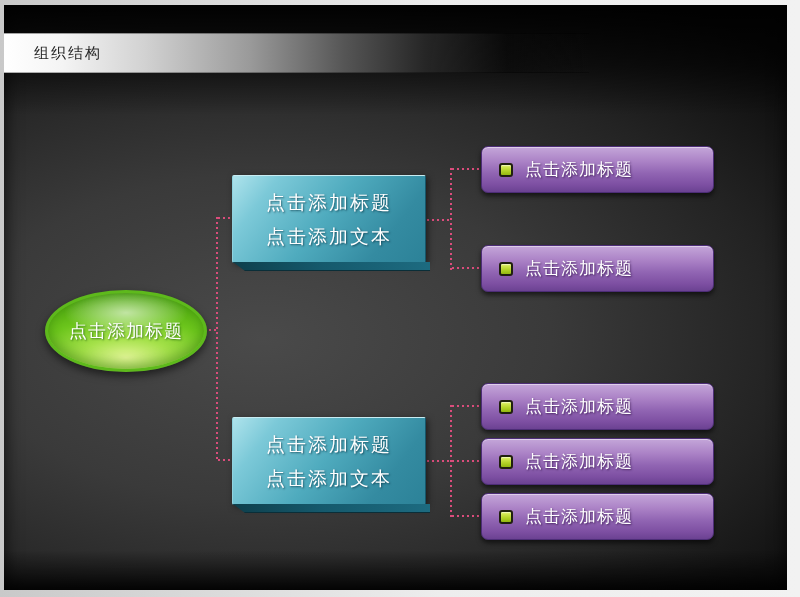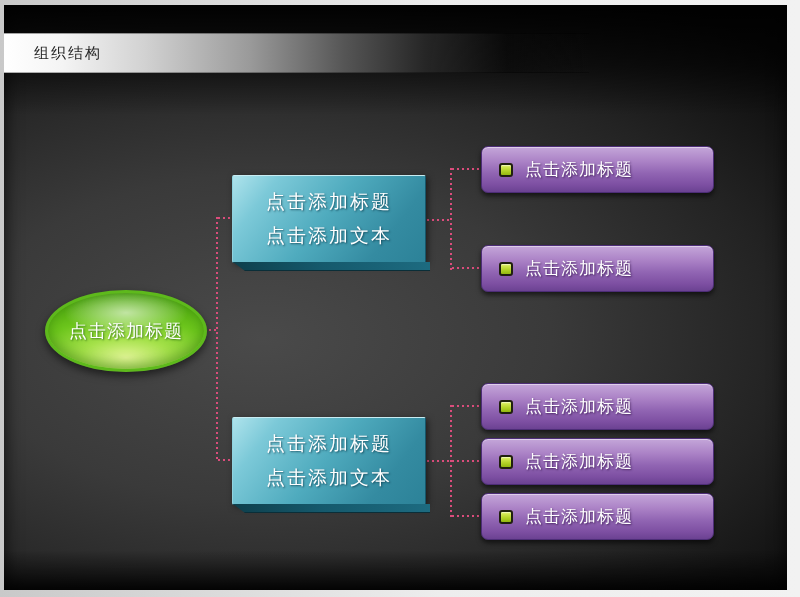--- a/index.html
+++ b/index.html
@@ -1,15 +1,15 @@
 <!DOCTYPE html>
 <html><head>
 <meta charset="utf-8">
 <style>
-  * { margin:0; padding:0; box-sizing:border-box;font-family:Liberation Serif, serif; }
+  * { margin:0; padding:0; box-sizing:border-box; }
   body { width:800px; height:597px; font-family:"DejaVu Sans","Liberation Sans",sans-serif; }
 
   .frame {
     position:relative; width:800px; height:597px;
     background:linear-gradient(90deg,#c9c9c9 0%,#ededed 55%,#f2f2f2 100%);
   }
   .slide {
     position:absolute; left:4px; top:5px; width:783px; height:585px;
     overflow:hidden;
     background:

